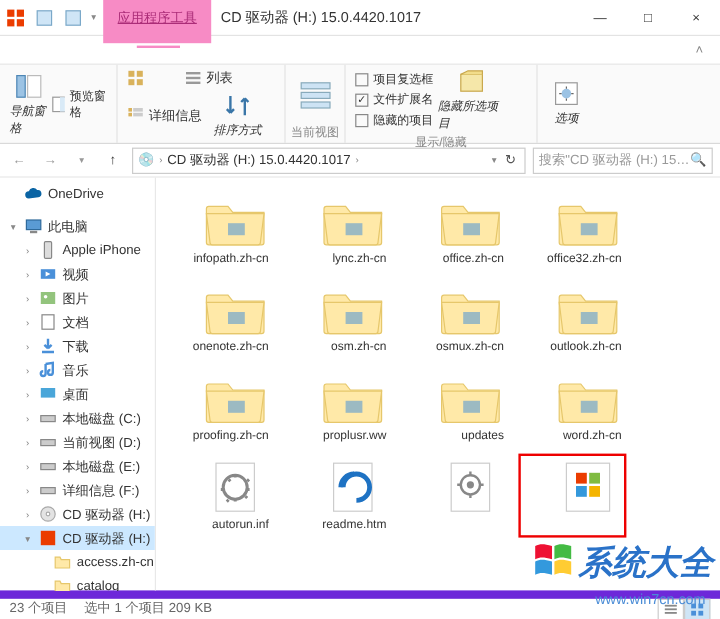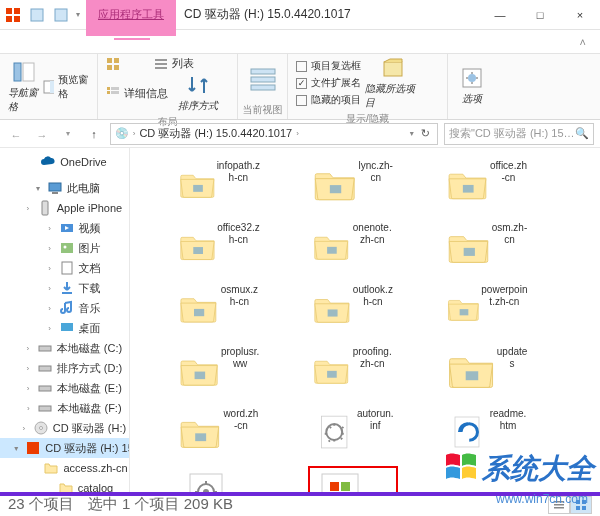--- a/index.html
+++ b/index.html
@@ -31,35 +31,35 @@
 
 .pathbar { height: 28px; display: flex; align-items: center; padding: 2px 6px; gap: 6px; border-bottom: 1px solid #e8e8e8; }
 .navbtn { width: 20px; height: 20px; display: flex; align-items: center; justify-content: center; color: #999; }
 .navbtn.enabled { color: #333; }
 .breadcrumb { flex: 1; height: 22px; border: 1px solid #ccc; display: flex; align-items: center; padding: 0 4px; gap: 4px; font-size: 11px; }
 .crumb-sep { color: #888; font-size: 8px; }
 .search { width: 150px; height: 22px; border: 1px solid #ccc; display: flex; align-items: center; padding: 0 4px; color: #999; font-size: 11px; }
 
 .content { display: flex; height: 344px; }
 .sidebar { width: 130px; border-right: 1px solid #e8e8e8; overflow-y: auto; padding: 4px 0; }
-.side-item { display: flex; align-items: center; gap: 4px; padding: 2px 2px 2px 18px; font-size: 11px; white-space: nowrap; overflow: hidden; justify-content: center; }
+.side-item { display: flex; align-items: center; gap: 4px; padding: 2px 2px 2px 18px; font-size: 11px; white-space: nowrap; overflow: hidden; }
 .side-item.top { padding-left: 6px; }
 .side-item.selected { background: #cce8ff; }
 .side-icon { width: 16px; height: 16px; flex-shrink: 0; }
 .side-exp { width: 10px; text-align: center; font-size: 8px; color: #888; flex-shrink: 0; }
 
 .files { flex: 1; overflow: auto; padding: 8px; display: flex; flex-wrap: wrap; align-content: flex-start; gap: 4px 8px; }
-.file-item { width: 90px; display: flex; flex-direction: row; align-items: flex-start; text-align: center; padding: 4px; font-size: 10px; margin-left: 36px; }
+.file-item { width: 90px; display: flex; flex-direction: column; align-items: flex-end; text-align: center; padding: 4px; font-size: 10px; }
 .file-item.highlight { outline: 2px solid #e00; outline-offset: -2px; }
 .file-icon { width: 56px; height: 46px; display: flex; align-items: center; justify-content: center; margin-bottom: 4px; }
 .file-name { word-break: break-word; line-height: 1.2; }
 
 .folder-svg { fill: #ffe9a8; stroke: #e6c76b; }
 
-.statusbar { height: 22px; border-top: 4px solid #6d28d9; display: flex; align-items: flex-end; padding: 0 8px; font-size: 15px; color: #666; gap: 14px; }
+.statusbar { height: 22px; border-top: 7px solid #6d28d9; display: flex; align-items: flex-start; padding: 0 8px; font-size: 11px; color: #666; gap: 14px; }
 .view-toggle { margin-left: auto; display: flex; gap: 0; }
 .vt-btn { width: 22px; height: 18px; border: 1px solid #ccc; display: flex; align-items: center; justify-content: center; }
 
 .watermark { position: absolute; right: 6px; bottom: 28px; font-size: 28px; font-weight: bold; font-style: italic; color: #2a72c8; text-shadow: 1px 1px 0 #fff; pointer-events: none; display:flex; align-items:center; gap:4px; }
 .watermark-url { position: absolute; right: 12px; bottom: 10px; font-size: 12px; color: #4a8cd6; pointer-events: none; }
 .win-flag { display: inline-block; }
 </style>
 </head>
 <body>
 
@@ -154,21 +154,20 @@
           </svg>
           <span>详细信息</span>
         </div>
       <div class="big-btn" style="width:44px">
         <svg class="big-icon" viewBox="0 0 24 24">
             <path d="M6 4v14m0 0l-3-3m3 3l3-3M18 20V6m0 0l-3 3m3-3l3 3" stroke="#3a76a8" stroke-width="2" fill="none"></path>
           </svg>
         <span>排序方式</span>
       </div>
     </div>
-    <div class="label">布局</div>
   </div>
 
   <div class="ribbon-group" style="width:50px">
     <div class="body" style="justify-content:center">
       <svg width="28" height="28">
           <rect x="2" y="4" width="24" height="5" fill="#cde3f4" stroke="#8ab"></rect>
           <rect x="2" y="12" width="24" height="5" fill="#cde3f4" stroke="#8ab"></rect>
           <rect x="2" y="20" width="24" height="5" fill="#cde3f4" stroke="#8ab"></rect>
         </svg>
     </div>
@@ -311,35 +310,35 @@
         <span class="side-icon"><svg viewBox="0 0 16 16">
             <rect x="2" y="6" width="12" height="5" fill="#ccc" stroke="#888"></rect>
           </svg></span>
         <span>本地磁盘 (C:)</span>
       </div>
     <div class="side-item">
         <span class="side-exp">›</span>
         <span class="side-icon"><svg viewBox="0 0 16 16">
             <rect x="2" y="6" width="12" height="5" fill="#ccc" stroke="#888"></rect>
           </svg></span>
-        <span>排序方式 (D:)</span>
+        <span>当前视图 (D:)</span>
       </div>
     <div class="side-item">
         <span class="side-exp">›</span>
         <span class="side-icon"><svg viewBox="0 0 16 16">
             <rect x="2" y="6" width="12" height="5" fill="#ccc" stroke="#888"></rect>
           </svg></span>
         <span>本地磁盘 (E:)</span>
       </div>
     <div class="side-item">
         <span class="side-exp">›</span>
         <span class="side-icon"><svg viewBox="0 0 16 16">
             <rect x="2" y="6" width="12" height="5" fill="#ccc" stroke="#888"></rect>
           </svg></span>
-        <span>本地磁盘 (F:)</span>
+        <span>详细信息 (F:)</span>
       </div>
     <div class="side-item">
         <span class="side-exp">›</span>
         <span class="side-icon"><svg viewBox="0 0 16 16">
             <circle cx="8" cy="8" r="6" fill="#e3e3e3" stroke="#aaa"></circle>
             <circle cx="8" cy="8" r="1.5" fill="#fff" stroke="#aaa"></circle>
           </svg></span>
         <span>CD 驱动器 (H:)</span>
       </div>
     <div class="side-item selected">
@@ -447,41 +446,31 @@
         <div class="file-name">outlook.zh-cn</div>
       </div>
       <div class="file-item">
         <div class="file-icon">
           <svg viewBox="0 0 56 46">
             <path d="M6 12h16l4 5h26v25a2 2 0 01-2 2H6a2 2 0 01-2-2V14a2 2 0 012-2z" fill="#ffe9a8" stroke="#e6c76b"></path>
             <path d="M4 18h48l-3 24a2 2 0 01-2 2H9a2 2 0 01-2-2z" fill="#ffe9a8" stroke="#e6c76b"></path>
             <rect x="22" y="26" width="14" height="10" fill="#5a9bd4" opacity="0.6"></rect>
           </svg>
         </div>
-        <div class="file-name">powerpoint.zh-cn</div>
+        <div class="file-name">proofing.zh-cn</div>
       </div>
       <div class="file-item">
         <div class="file-icon">
           <svg viewBox="0 0 56 46">
             <path d="M6 12h16l4 5h26v25a2 2 0 01-2 2H6a2 2 0 01-2-2V14a2 2 0 012-2z" fill="#ffe9a8" stroke="#e6c76b"></path>
             <path d="M4 18h48l-3 24a2 2 0 01-2 2H9a2 2 0 01-2-2z" fill="#ffe9a8" stroke="#e6c76b"></path>
             <rect x="22" y="26" width="14" height="10" fill="#5a9bd4" opacity="0.6"></rect>
           </svg>
         </div>
         <div class="file-name">proplusr.ww</div>
-      </div>
-      <div class="file-item">
-        <div class="file-icon">
-          <svg viewBox="0 0 56 46">
-            <path d="M6 12h16l4 5h26v25a2 2 0 01-2 2H6a2 2 0 01-2-2V14a2 2 0 012-2z" fill="#ffe9a8" stroke="#e6c76b"></path>
-            <path d="M4 18h48l-3 24a2 2 0 01-2 2H9a2 2 0 01-2-2z" fill="#ffe9a8" stroke="#e6c76b"></path>
-            <rect x="22" y="26" width="14" height="10" fill="#5a9bd4" opacity="0.6"></rect>
-          </svg>
-        </div>
-        <div class="file-name">proofing.zh-cn</div>
       </div>
       <div class="file-item">
         <div class="file-icon">
           <svg viewBox="0 0 56 46">
             <path d="M6 12h16l4 5h26v25a2 2 0 01-2 2H6a2 2 0 01-2-2V14a2 2 0 012-2z" fill="#ffe9a8" stroke="#e6c76b"></path>
             <path d="M4 18h48l-3 24a2 2 0 01-2 2H9a2 2 0 01-2-2z" fill="#ffe9a8" stroke="#e6c76b"></path>
             <rect x="22" y="26" width="14" height="10" fill="#5a9bd4" opacity="0.6"></rect>
           </svg>
         </div>
         <div class="file-name">updates</div>

